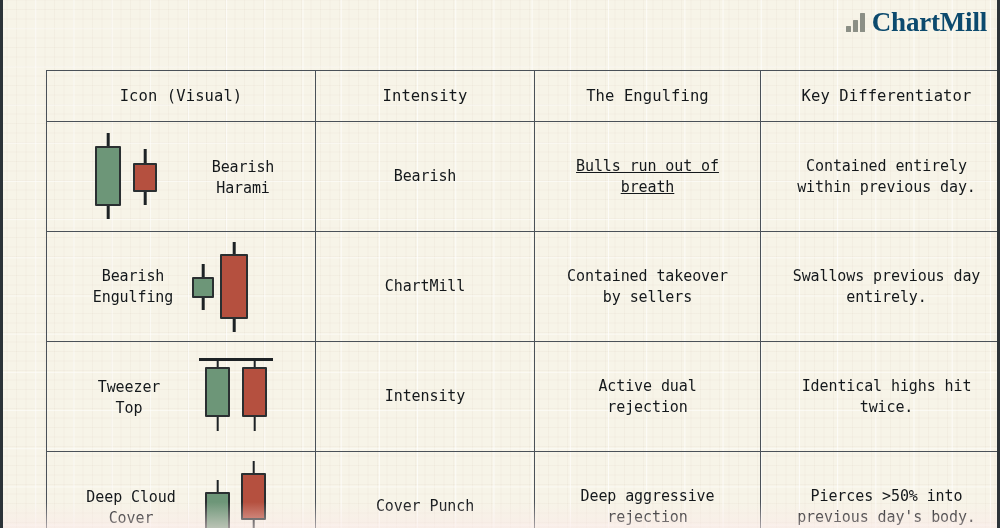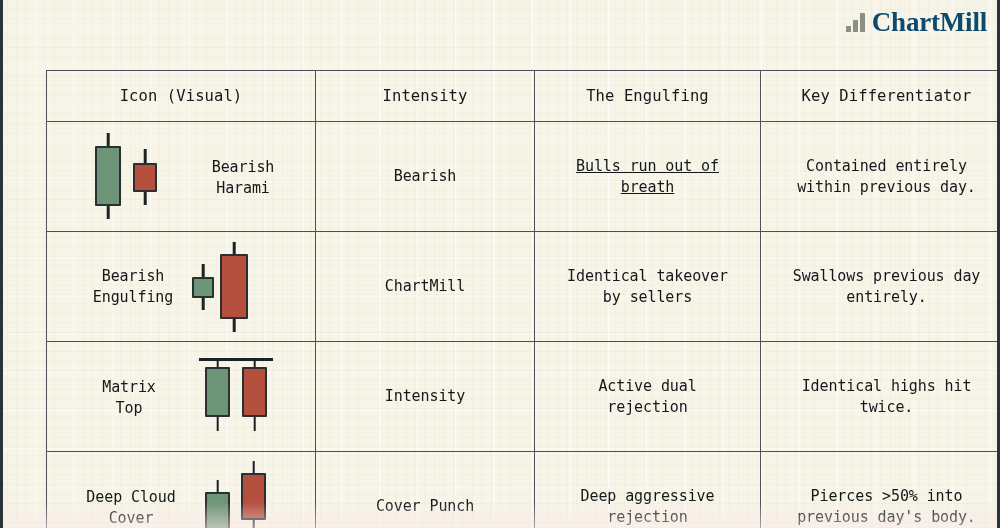--- a/index.html
+++ b/index.html
@@ -169,30 +169,30 @@
               <div class="wick" style="top:0;height:46px;"></div>
               <div class="body" style="top:13px;height:21px;"></div>
             </div>
             <div class="cndl red" style="left:167px;top:5px;width:28px;height:90px;">
               <div class="wick" style="top:0;height:90px;"></div>
               <div class="body" style="top:12px;height:65px;"></div>
             </div>
           </div>
         </td>
         <td>ChartMill</td>
-        <td style="white-space:pre-line;">Identical takeover
+        <td style="white-space:pre-line;">Contained takeover
 by sellers</td>
         <td style="white-space:pre-line;">Swallows previous day
 entirely.</td>
       </tr>
 
       <tr>
         <td class="cell-icon">
           <div class="iconwrap">
-            <div class="lbl" style="left:4px;top:30px;width:144px;">Matrix
+            <div class="lbl" style="left:4px;top:30px;width:144px;">Tweezer
 Top</div>
             <div class="tweezer-line" style="left:146px;top:11px;width:74px;"></div>
             <div class="cndl green" style="left:152px;top:11px;width:25px;height:73px;">
               <div class="wick" style="top:0;height:73px;"></div>
               <div class="body" style="top:9px;height:50px;"></div>
             </div>
             <div class="cndl red" style="left:189px;top:11px;width:25px;height:73px;">
               <div class="wick" style="top:0;height:73px;"></div>
               <div class="body" style="top:9px;height:50px;"></div>
             </div>

